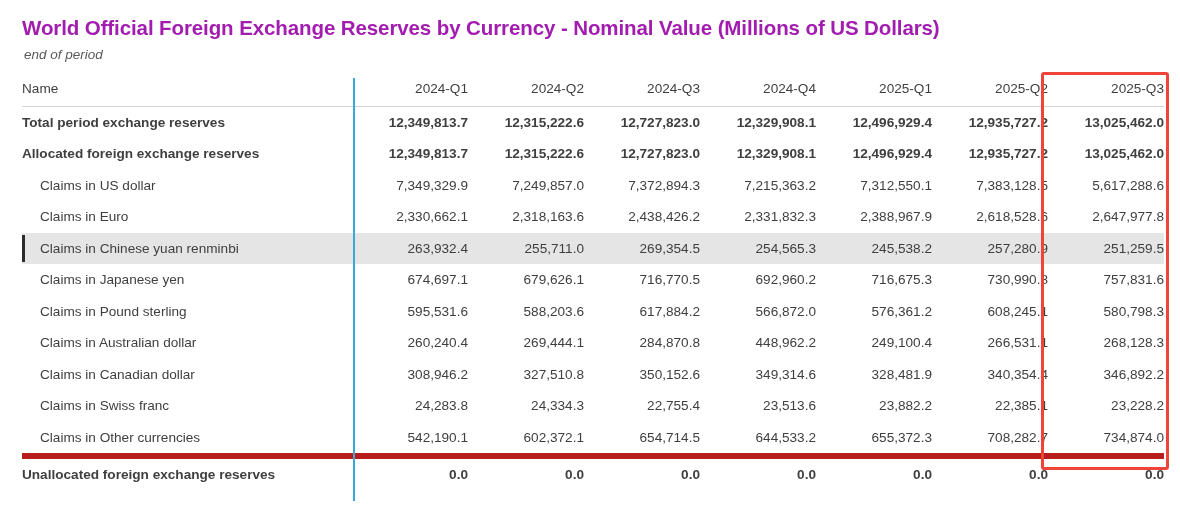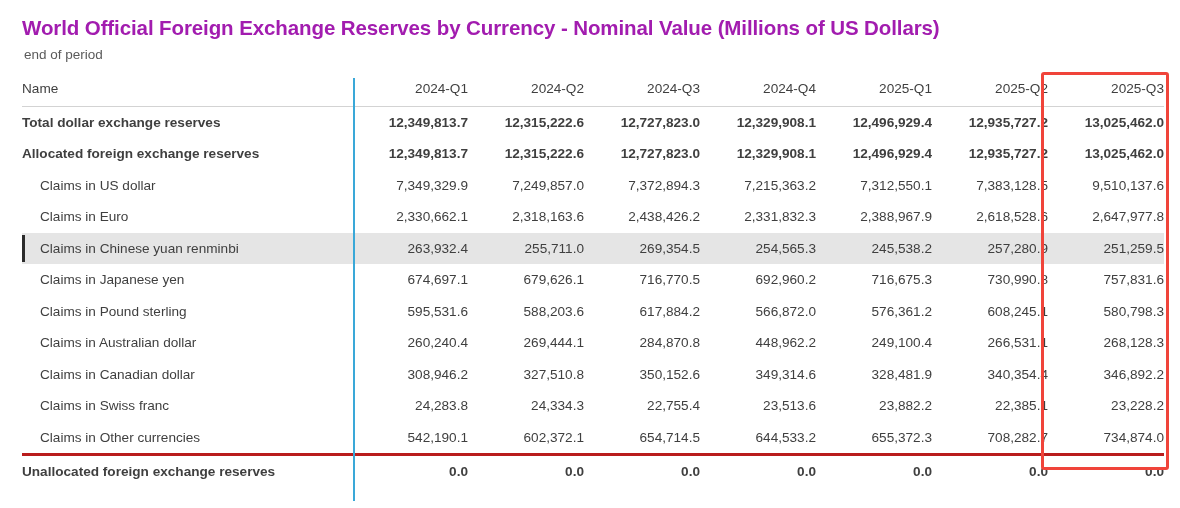--- a/index.html
+++ b/index.html
@@ -25,20 +25,21 @@
     font-size: 20.5px;
     font-weight: bold;
     color: #a21caf;
     letter-spacing: -0.1px;
     line-height: 26px;
     margin: 5px 0 0 0;
     white-space: nowrap;
   }
   .subtitle {
     font-size: 13.5px;
+    font-style: italic;
     color: #5a5a5a;
     margin: 6px 0 0 2px;
   }
   table.data {
     margin-top: 10px;
     border-collapse: collapse;
     width: 1142px;
     table-layout: fixed;
   }
   table.data th, table.data td {
@@ -73,21 +74,21 @@
     display: inline-block;
     text-align: center;
   }
   td.val {
     text-align: right;
     padding-right: 12px;
     white-space: nowrap;
   }
   tr.bold td { font-weight: bold; }
   tr.total-row td { border-top: 1px solid #d3d3d3; }
-  tr.last-row td { border-top: 3px solid #b91c1c; margin-left: 16px; }
+  tr.last-row td { border-top: 6px solid #b91c1c; margin-left: 16px; }
   tr.highlight-row td {
     background: #e5e5e5;
   }
   tr.highlight-row td.name-cell {
     position: relative;
   }
   tr.highlight-row td.name-cell::before {
     content: "";
     position: absolute;
     left: 0px;
@@ -134,21 +135,21 @@
         <th class="q-col">2024-Q3</th>
         <th class="q-col">2024-Q4</th>
         <th class="q-col">2025-Q1</th>
         <th class="q-col">2025-Q2</th>
         <th class="q-col">2025-Q3</th>
       </tr>
     </thead>
     <tbody>
 
       <tr class="bold total-row">
-        <td class="name-cell">Total dollar exchange reserves</td>
+        <td class="name-cell">Total period exchange reserves</td>
         <td class="val">12,349,813.7</td>
         <td class="val">12,315,222.6</td>
         <td class="val">12,727,823.0</td>
         <td class="val">12,329,908.1</td>
         <td class="val">12,496,929.4</td>
         <td class="val">12,935,727.2</td>
         <td class="val">13,025,462.0</td>
       </tr>
 
       <tr class="bold">
@@ -163,21 +164,21 @@
       </tr>
 
       <tr>
         <td class="name-cell"><span class="indent">Claims in US dollar</span></td>
         <td class="val">7,349,329.9</td>
         <td class="val">7,249,857.0</td>
         <td class="val">7,372,894.3</td>
         <td class="val">7,215,363.2</td>
         <td class="val">7,312,550.1</td>
         <td class="val">7,383,128.5</td>
-        <td class="val">9,510,137.6</td>
+        <td class="val">5,617,288.6</td>
       </tr>
 
       <tr>
         <td class="name-cell"><span class="indent">Claims in Euro</span></td>
         <td class="val">2,330,662.1</td>
         <td class="val">2,318,163.6</td>
         <td class="val">2,438,426.2</td>
         <td class="val">2,331,832.3</td>
         <td class="val">2,388,967.9</td>
         <td class="val">2,618,528.6</td>

